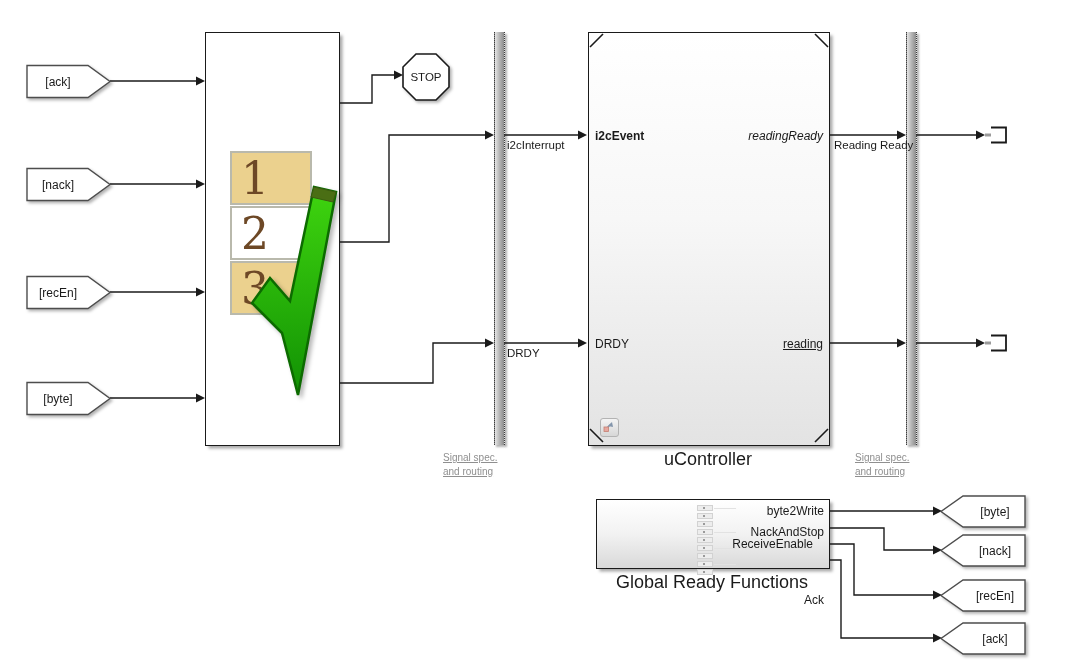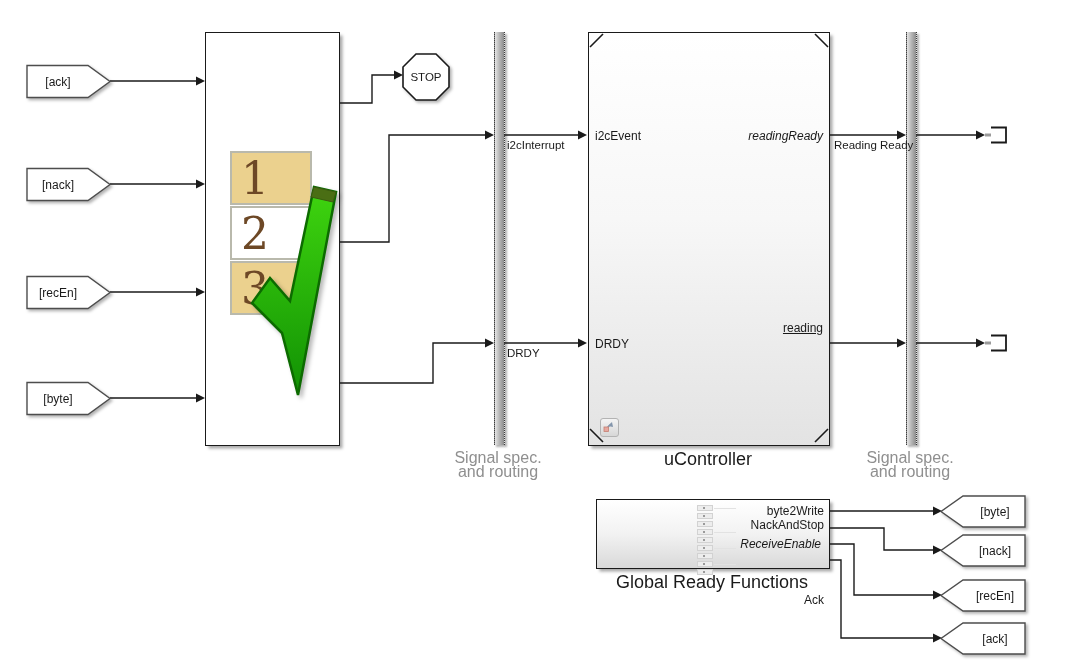--- a/index.html
+++ b/index.html
@@ -49,22 +49,22 @@
   
   #stopsvg{position:absolute;left:399px;top:51px;z-index:4;
     filter:drop-shadow(2px 2px 1.5px rgba(0,0,0,0.30));}
   .stoptext{font-size:11.5px;fill:#1a1a1a;font-family:"Liberation Sans",sans-serif;}
 
   
   .specbar{position:absolute;top:32px;width:9px;height:413px;z-index:2;
     background:linear-gradient(90deg,#e6e6e6 0%,#b9b9b9 45%,#8d8d8d 100%);
     border-left:1px dotted #3c3c3c;border-right:1px dotted #3c3c3c;
     box-shadow:1.5px 2px 2px rgba(0,0,0,0.3);}
-  .speclbl{position:absolute;width:110px;text-align:center;font-size:16px;
-    color:#8f8f8f;line-height:14px;z-index:2;}
+  .speclbl{position:absolute;width:110px;text-align:left;font-size:10px;
+    color:#8f8f8f;line-height:14px;z-index:2;text-decoration:underline;}
 
   
   .wirelbl{position:absolute;font-size:11.5px;color:#1a1a1a;white-space:nowrap;z-index:5;}
 
   
   #badge{position:absolute;left:11px;top:385px;width:17px;height:17px;border-radius:3px;
     background:linear-gradient(180deg,#f4f4f4,#d7d7d7);border:1px solid #b3b3b3;}
 
   
   .stubcol{position:absolute;left:100px;top:5px;width:60px;}
@@ -204,24 +204,24 @@
     <div>and routing</div>
   </div>
 
   <div class="block" id="ucontroller">
     <svg class="corners" width="240" height="410">
       <line x1="14" y1="1" x2="1" y2="14"></line>
       <line x1="226" y1="1" x2="239" y2="14"></line>
       <line x1="1" y1="396" x2="14" y2="409"></line>
       <line x1="226" y1="409" x2="239" y2="396"></line>
     </svg>
-    <div class="portlbl" style="left:6px;top:96px;">i2cEvent</div>
+    <div class="portlbl" style="left:6px;top:96px;font-weight:bold;">i2cEvent</div>
     <div class="portlbl" style="left:6px;top:304px;">DRDY</div>
     <div class="portlbl" style="right:6px;top:96px;font-style:italic;">readingReady</div>
-    <div class="portlbl" style="right:6px;top:288px;text-decoration:underline;">reading</div>
+    <div class="portlbl" style="right:6px;top:304px;text-decoration:underline;">reading</div>
     <div id="badge">
       <svg width="15" height="15" viewBox="0 0 15 15">
         <path d="M4,11 L10,5" stroke="#8496ac" stroke-width="1.6" fill="none"></path>
         <polygon points="11,3 12,8 7,7" fill="#8496ac" transform="rotate(0)"></polygon>
         <rect x="3" y="8" width="4.5" height="4.5" fill="#e8a79e" stroke="#c47f72" stroke-width="0.8"></rect>
       </svg>
     </div>
   </div>
   <div class="blockname" style="left:588px;top:449px;width:240px;">uController</div>
 
@@ -257,22 +257,22 @@
         </div>
       <div class="stubrow">
           <i></i>
           <em></em>
         </div>
       <div class="stubrow">
           <i></i>
         </div>
     </div>
     <div class="portlbl" style="right:5px;top:4px;">byte2Write</div>
-    <div class="portlbl" style="right:5px;top:18px;">NackAndStop</div>
-    <div class="portlbl" style="right:8px;top:37px;font-style:italic;">ReceiveEnable</div>
+    <div class="portlbl" style="right:5px;top:25px;">NackAndStop</div>
+    <div class="portlbl" style="right:16px;top:37px;">ReceiveEnable</div>
     <div class="portlbl" style="right:5px;top:53px;margin-top:40px;">Ack</div>
   </div>
   <div class="blockname" style="left:596px;top:572px;width:232px;">Global Ready Functions</div>
 
   <svg class="tagsvg" style="left:939px;top:495px;" width="88" height="34">
     <polygon class="tagshape" points="24,1 86,1 86,32 24,32 2,16.5"></polygon>
     <text class="tagtext" x="56" y="20.5" text-anchor="middle">[byte]</text>
   </svg>
   <svg class="tagsvg" style="left:939px;top:534px;" width="88" height="34">
     <polygon class="tagshape" points="24,1 86,1 86,32 24,32 2,16.5"></polygon>

